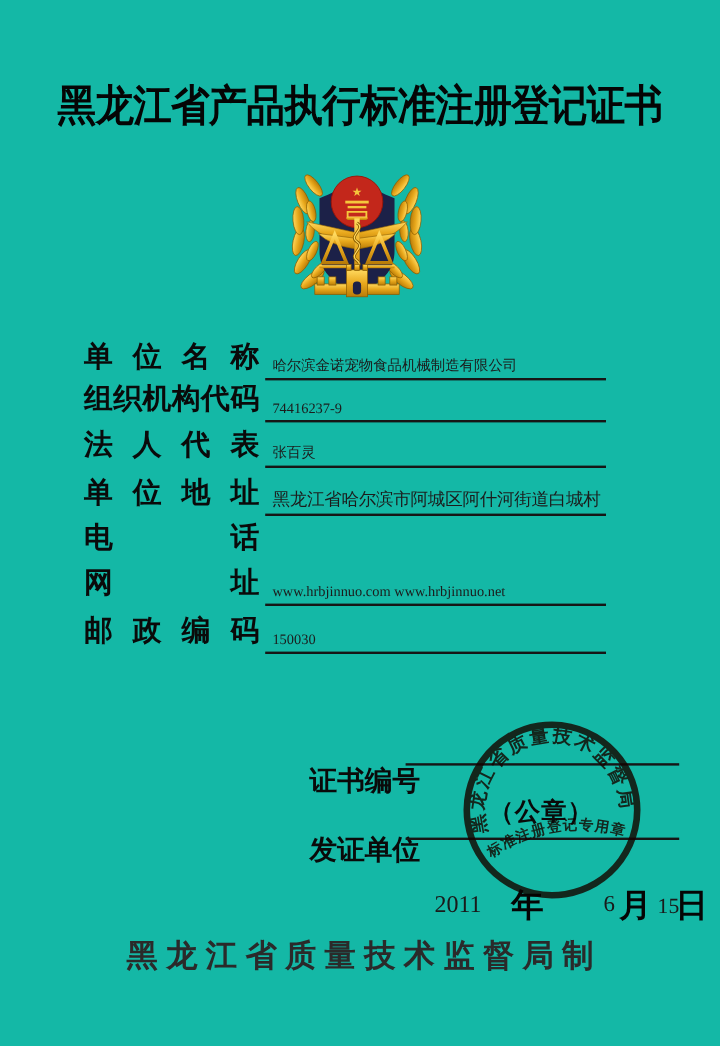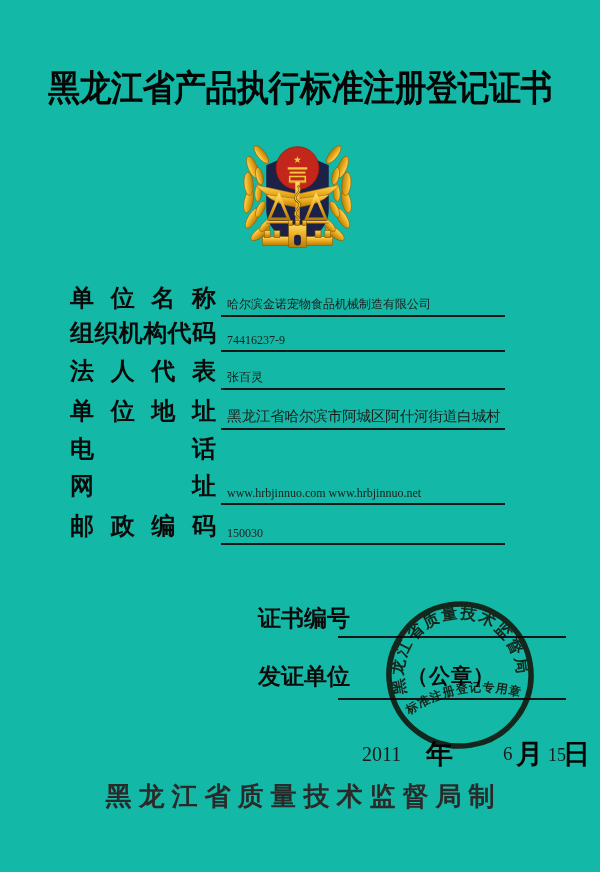--- a/index.html
+++ b/index.html
@@ -23,21 +23,21 @@
   }
   .form-value{
     position:absolute;left:221px;width:284px;height:36px;
     border-bottom:2px solid #161616;
     display:flex;align-items:flex-end;
     padding:0 2px 2px 6px;box-sizing:border-box;
     font-size:12px;color:#1c1c1c;white-space:nowrap;
   }
   .form-value.tight{font-size:14.6px;letter-spacing:-0.2px;}
   .issue-label{
-    position:absolute;font-size:23px;font-weight:bold;color:#0a0a0a;white-space:nowrap;
+    position:absolute;font-size:23px;font-weight:bold;color:#0a0a0a;white-space:nowrap;margin-top:32px;
   }
   .blank-line{position:absolute;width:228px;border-top:2px solid #161616;}
   .seal-note{
     position:absolute;left:387px;top:662px;font-size:21px;font-weight:bold;
     color:#0a0a0a;letter-spacing:1px;white-space:nowrap;padding-left:20px;
   }
   .date-line{position:absolute;left:350px;top:716px;width:240px;height:36px;}
   .date-line span{position:absolute;white-space:nowrap;margin-top:20px;}
   .d-year{left:12px;top:7px;font-size:20px;color:#1a1a1a;}
   .d-year-u{left:76px;top:0;font-size:27px;font-weight:bold;color:#050505;}

